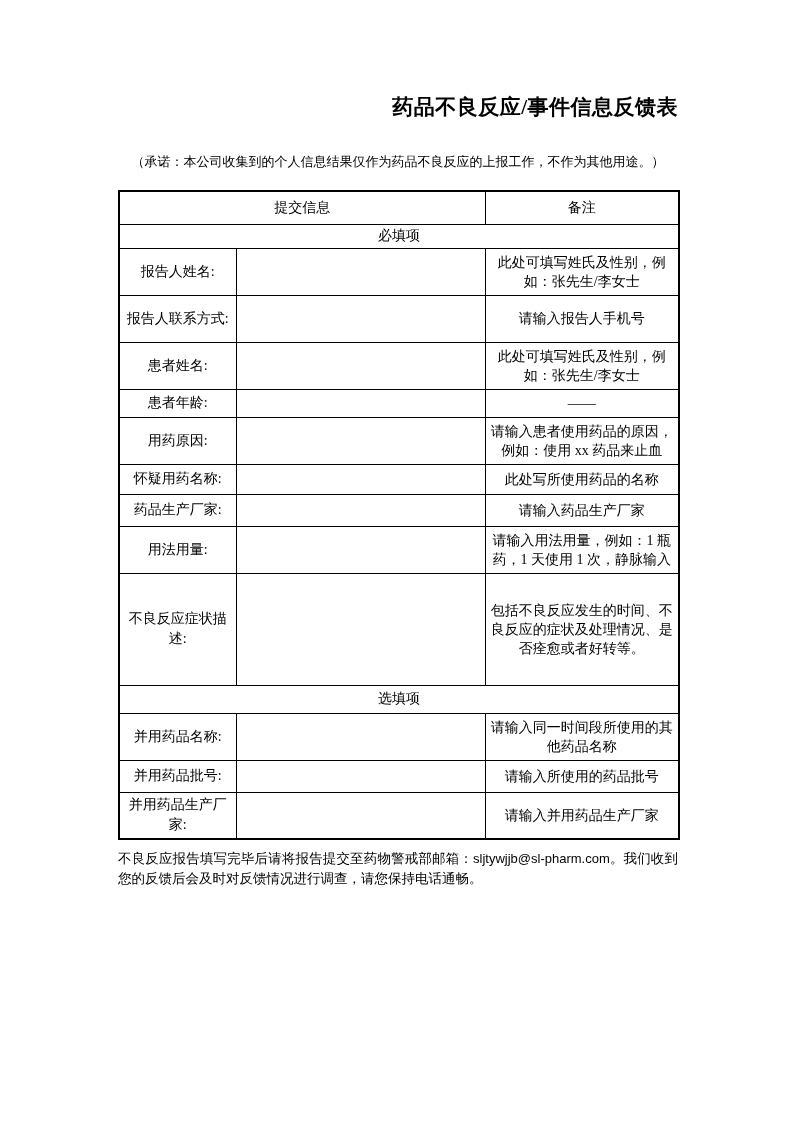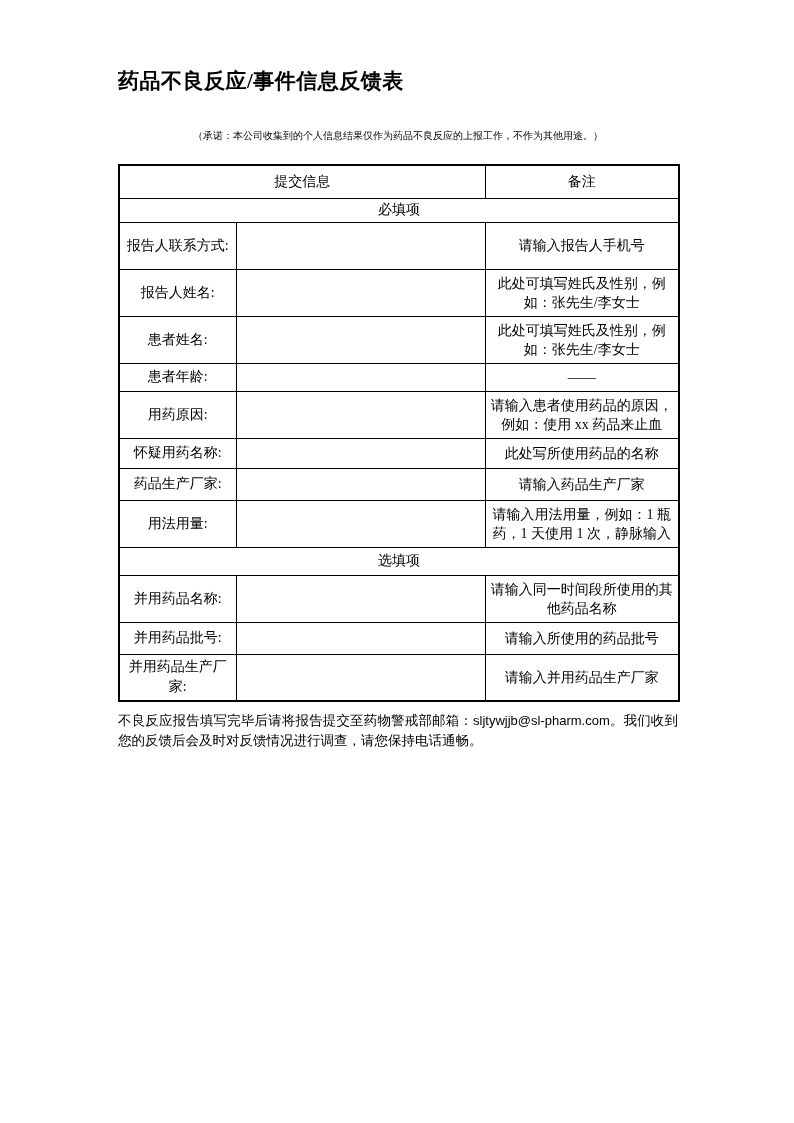--- a/index.html
+++ b/index.html
@@ -14,31 +14,31 @@
     font-family: "Liberation Serif", "DejaVu Serif", serif;
     color: #000000;
   }
   .page {
     position: absolute;
     left: 118px;
     top: 0;
     width: 560px;
   }
   .doc-title {
-    margin-top: 66px;
-    text-align: left;
+    margin-top: 92px;
+    text-align: right;
     font-size: 21px;
     font-weight: bold;
     line-height: 30px;
     letter-spacing: 0.5px;
   }
   .privacy-note {
     margin-top: 31px;
     text-align: center;
-    font-size: 10px;
+    font-size: 13px;
     line-height: 17px;
     white-space: nowrap;
   }
   table.form {
     margin-top: 20px;
     border-collapse: collapse;
     table-layout: fixed;
     width: 560px;
     border: 2px solid #000000;
   }
@@ -113,29 +113,29 @@
         <tr class="rh33">
       <th class="col-header" colspan="2">提交信息</th>
       <th class="col-header">备注</th>
     </tr>
 
     <tr class="rh24">
       <td class="section-title" colspan="3">必填项</td>
     </tr>
 
     <tr class="rh47">
+      <td class="label-cell">报告人姓名:</td>
+      <td class="input-cell"></td>
+      <td class="remark-cell">此处可填写姓氏及性别，例如：张先生/李女士</td>
+    </tr>
+
+    <tr class="rh47">
       <td class="label-cell">报告人联系方式:</td>
       <td class="input-cell"></td>
       <td class="remark-cell">请输入报告人手机号</td>
-    </tr>
-
-    <tr class="rh47">
-      <td class="label-cell">报告人姓名:</td>
-      <td class="input-cell"></td>
-      <td class="remark-cell">此处可填写姓氏及性别，例如：张先生/李女士</td>
     </tr>
 
     <tr class="rh47">
       <td class="label-cell">患者姓名:</td>
       <td class="input-cell"></td>
       <td class="remark-cell">此处可填写姓氏及性别，例如：张先生/李女士</td>
     </tr>
 
 
     <tr class="rh28">
@@ -162,20 +162,25 @@
       <td class="input-cell"></td>
       <td class="remark-cell">请输入药品生产厂家</td>
     </tr>
 
     <tr class="rh47">
       <td class="label-cell">用法用量:</td>
       <td class="input-cell"></td>
       <td class="remark-cell">请输入用法用量，例如：1 瓶药，1 天使用 1 次，静脉输入</td>
     </tr>
 
+    <tr class="rh112">
+      <td class="label-cell">不良反应症状描述:</td>
+      <td class="input-cell"></td>
+      <td class="remark-cell">包括不良反应发生的时间、不良反应的症状及处理情况、是否痊愈或者好转等。</td>
+    </tr>
 
     <tr class="rh28">
       <td class="section-title" colspan="3">选填项</td>
     </tr>
 
     <tr class="rh47">
       <td class="label-cell">并用药品名称:</td>
       <td class="input-cell"></td>
       <td class="remark-cell">请输入同一时间段所使用的其他药品名称</td>
     </tr>

